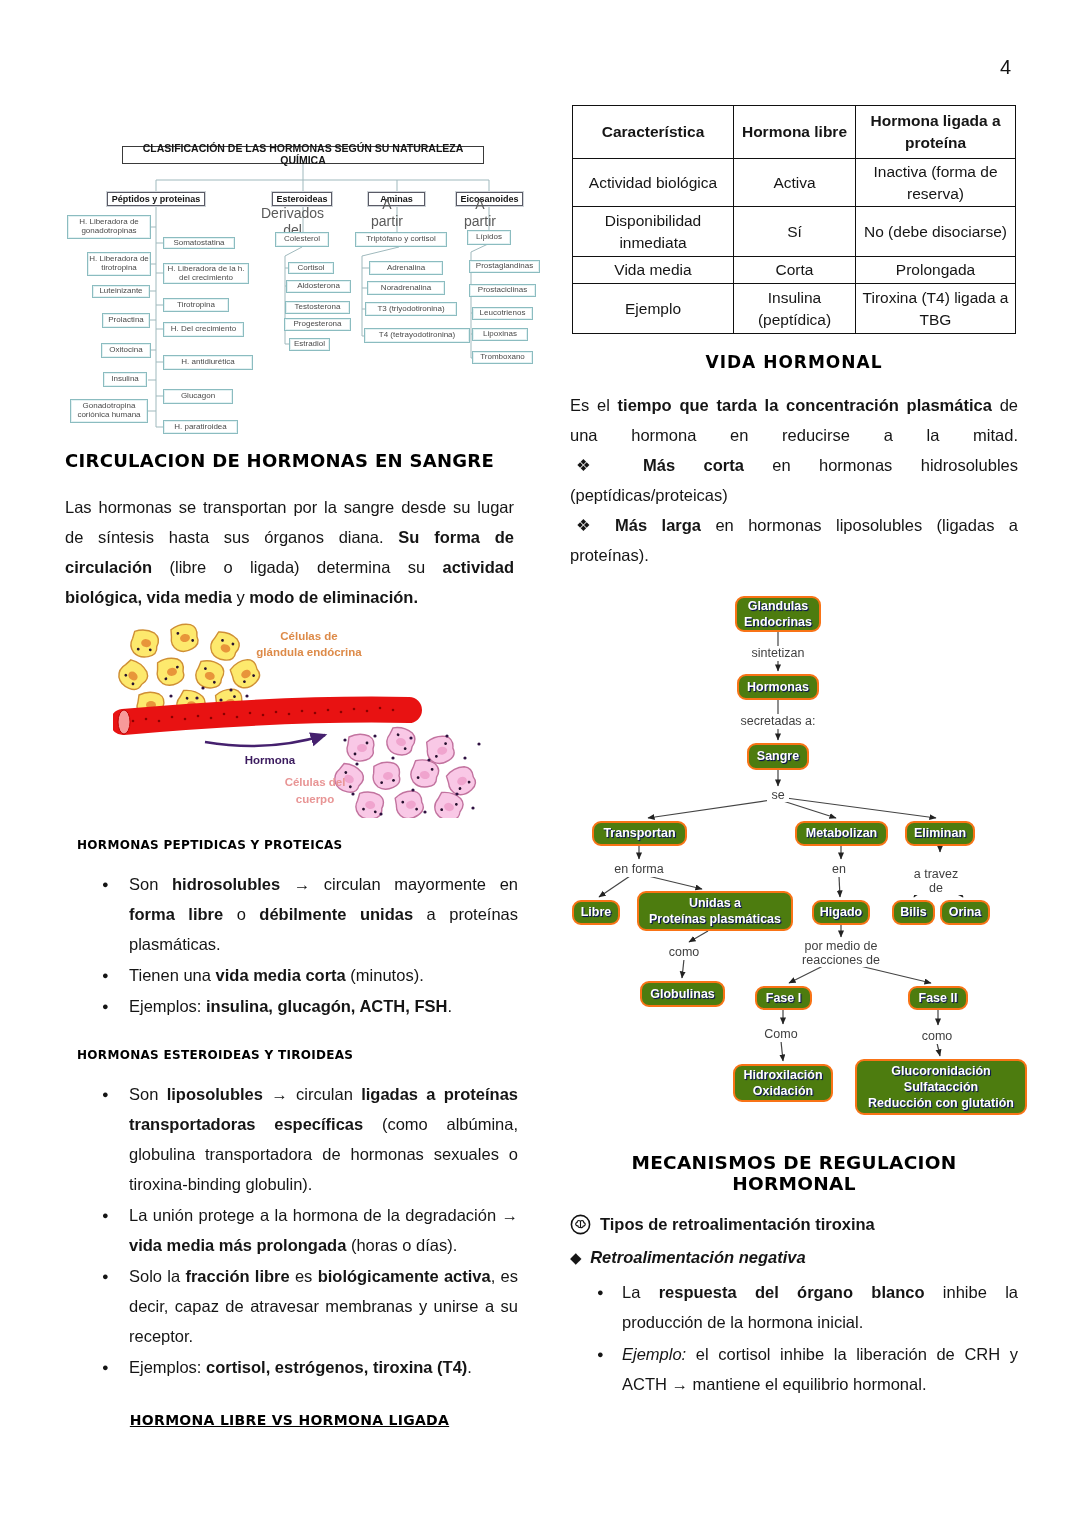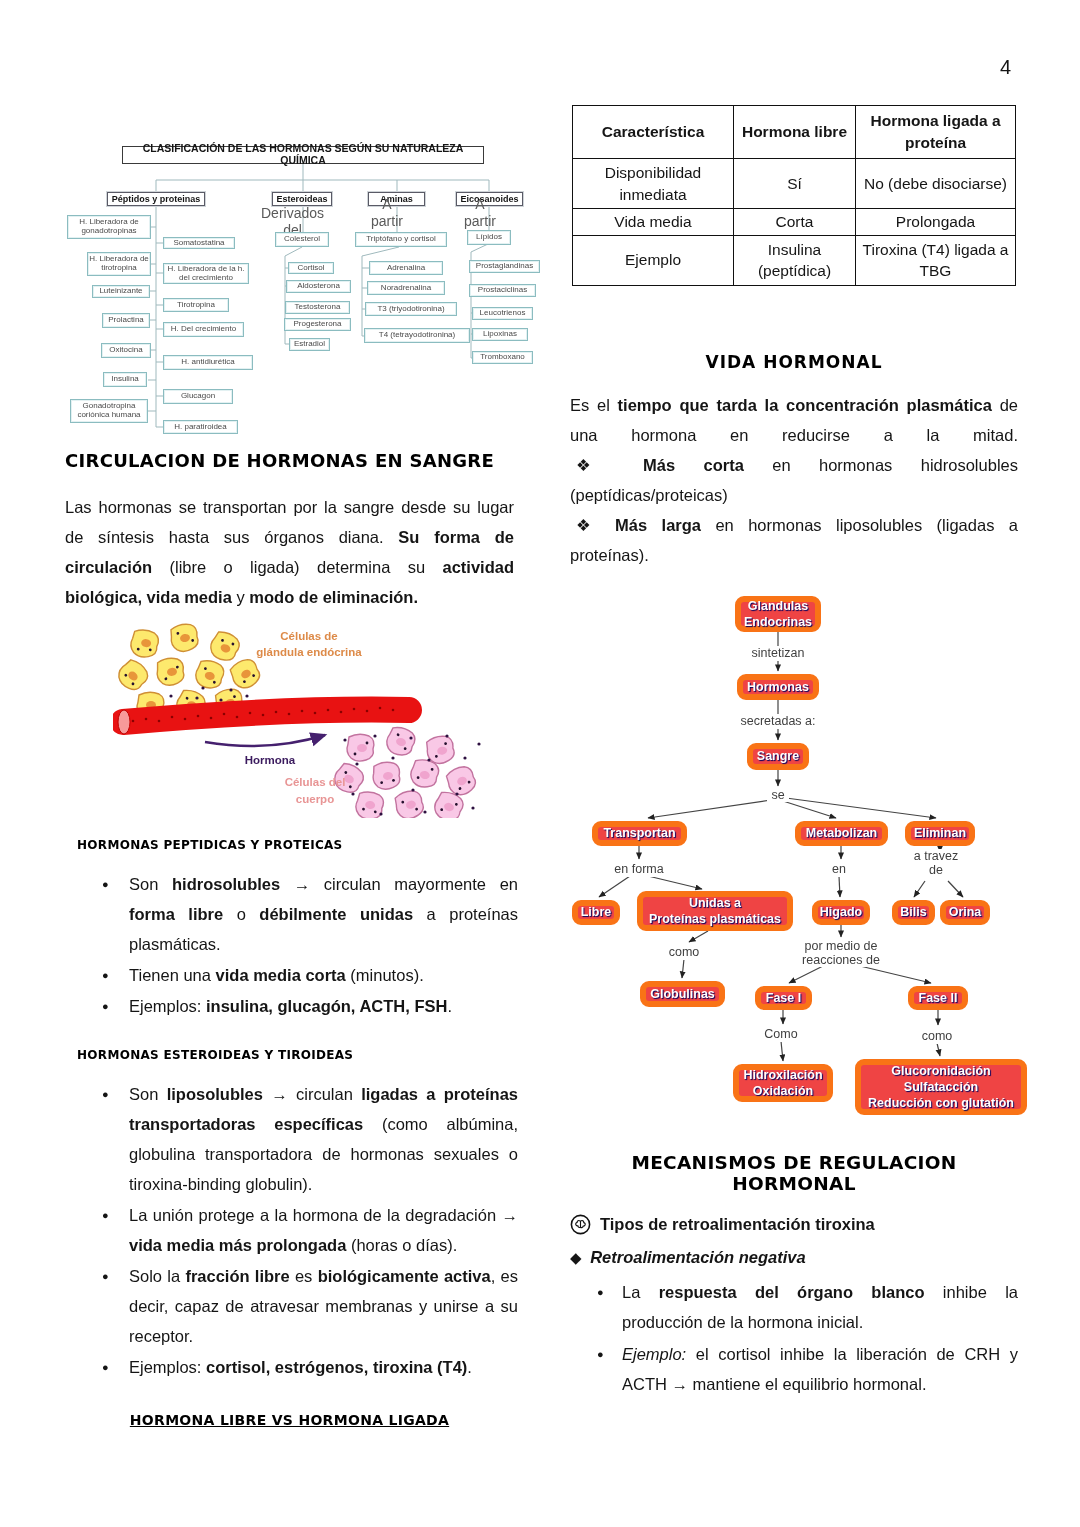--- a/index.html
+++ b/index.html
@@ -67,21 +67,21 @@
   .pbody{fill:#f9c8e6;stroke:#c2739f;stroke-width:1.4;}
   .pnuc{fill:#f0a4ce;}
   .celldot{fill:#26102e;}
   .illolabel{font-family:"Liberation Sans",sans-serif;font-size:11.5px;font-weight:700;}
 
   
   .flowchart{position:absolute;left:568px;top:593px;width:462px;height:540px;}
   .flowchart svg{position:absolute;left:0;top:0;}
   .fnode{position:absolute;display:flex;align-items:center;justify-content:center;text-align:center;
          box-sizing:border-box;white-space:pre-line;}
-  .fnode.box{background:#ef4444;border:6px solid #f97316;border-radius:9px;color:#fff;font-weight:700;
+  .fnode.box{background:#4d7c0f;border:2px solid #f97316;border-radius:9px;color:#fff;font-weight:700;
          font-size:12.5px;line-height:1.3;text-shadow:1px 1px 1px #000060;padding:1px 3px;}
   .fnode.lbl{background:#fff;color:#3f3f3f;font-size:12.5px;line-height:1.15;padding:0 2px;}
 </style>
 </head>
 <body>
 
 <div class="page">
 
   <div class="page-num">4</div>
 
@@ -149,20 +149,25 @@
           <col style="width:161px">
           <col style="width:122px">
           <col style="width:160px">
         </colgroup>
       <tbody>
           <tr style="height:53px">
         <th>Característica</th>
         <th>Hormona libre</th>
         <th>Hormona ligada a proteína</th>
       </tr>
+      <tr style="height:47px">
+        <td>Actividad biológica</td>
+        <td>Activa</td>
+        <td>Inactiva (forma de reserva)</td>
+      </tr>
       <tr style="height:50px">
         <td>Disponibilidad inmediata</td>
         <td>Sí</td>
         <td>No (debe disociarse)</td>
       </tr>
       <tr style="height:24px">
         <td>Vida media</td>
         <td>Corta</td>
         <td>Prolongada</td>
       </tr>
@@ -452,21 +457,21 @@
         <div class="fnode lbl" style="left: 173px; top: 53px; width: 74px; height: 15px;">sintetizan</div>
         <div class="fnode box" style="left: 169px; top: 81px; width: 82px; height: 26px;">Hormonas</div>
         <div class="fnode lbl" style="left: 164px; top: 121px; width: 92px; height: 15px;">secretadas a:</div>
         <div class="fnode box" style="left: 179px; top: 150px; width: 62px; height: 27px;">Sangre</div>
         <div class="fnode lbl" style="left: 199px; top: 195px; width: 22px; height: 14px;">se</div>
         <div class="fnode box" style="left: 24px; top: 228px; width: 95px; height: 25px;">Transportan</div>
         <div class="fnode box" style="left: 227px; top: 228px; width: 93px; height: 25px;">Metabolizan</div>
         <div class="fnode box" style="left: 337px; top: 228px; width: 70px; height: 25px;">Eliminan</div>
         <div class="fnode lbl" style="left: 40px; top: 269px; width: 62px; height: 15px;">en forma</div>
         <div class="fnode lbl" style="left: 259px; top: 269px; width: 24px; height: 15px;">en</div>
-        <div class="fnode lbl" style="left: 339px; top: 256px; width: 58px; height: 28px;">a travez
+        <div class="fnode lbl" style="left: 339px; top: 274px; width: 58px; height: 28px;">a travez
 de</div>
         <div class="fnode box" style="left: 4px; top: 307px; width: 48px; height: 25px;">Libre</div>
         <div class="fnode box" style="left: 69px; top: 298px; width: 156px; height: 40px;">Unidas a
 Proteínas plasmáticas</div>
         <div class="fnode box" style="left: 244px; top: 307px; width: 58px; height: 25px;">Higado</div>
         <div class="fnode box" style="left: 324px; top: 307px; width: 43px; height: 25px;">Bilis</div>
         <div class="fnode box" style="left: 372px; top: 307px; width: 50px; height: 25px;">Orina</div>
         <div class="fnode lbl" style="left: 95px; top: 352px; width: 42px; height: 15px;">como</div>
         <div class="fnode lbl" style="left: 231px; top: 346px; width: 84px; height: 28px;">por medio de
 reacciones de</div>

